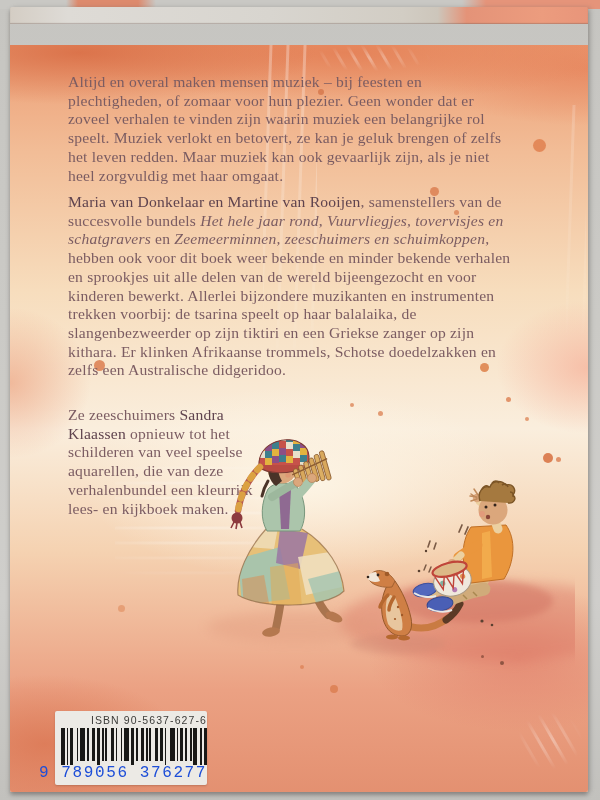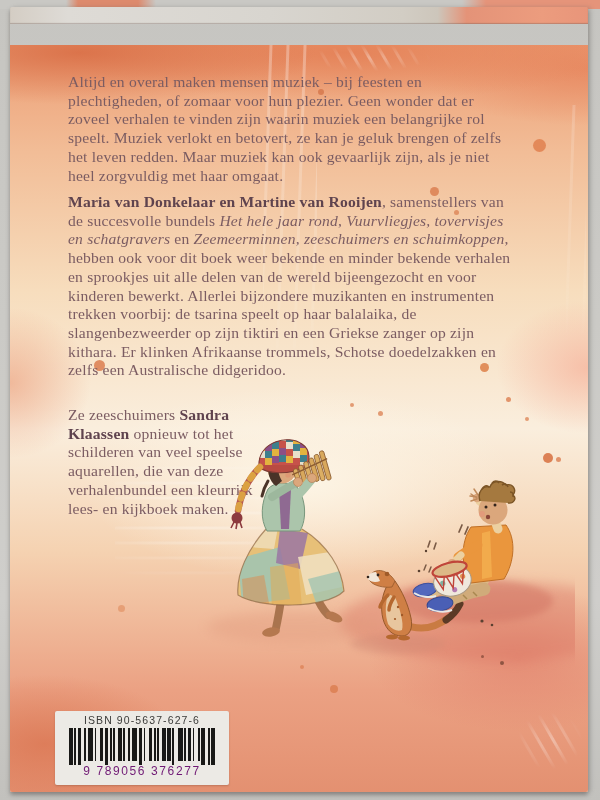--- a/index.html
+++ b/index.html
@@ -51,36 +51,36 @@
       rgba(255,255,255,0) 8px 13px);
       -webkit-mask-image:radial-gradient(ellipse at 50% 50%,rgba(0,0,0,.8),transparent 72%);
       mask-image:radial-gradient(ellipse at 50% 50%,rgba(0,0,0,.8),transparent 72%);}
   
   .para{position:absolute;left:58px;margin:0;
     font-size:15.6px;line-height:18.7px;letter-spacing:.2px;
     color:#7b5c62;text-align:left;}
   .p1{top:28px;width:436px;}
   .p2{top:148px;width:446px;}
   .p3{top:361px;width:206px;}
-  .seg-bold{font-weight:bold;color:#5f434e;}
+  .seg-bold{font-weight:normal;color:#5f434e;}
   .seg-italic{font-style:italic;}
   .seg-normal{}
   
   .illustration{position:absolute;left:120px;top:384px;width:445px;height:245px;}
   
-  .barcode-box{position:absolute;left:45px;top:666px;width:174px;height:74px;
+  .barcode-box{position:absolute;left:45px;top:666px;width:152px;height:74px;
     background:#eceae5;border-radius:2px;box-shadow:0 1px 2px rgba(120,70,50,.35);
-    display:flex;flex-direction:column;align-items:center;padding-top:3px;box-sizing:border-box;}
+    display:flex;flex-direction:column;align-items:flex-end;padding-top:3px;box-sizing:border-box;}
   .isbn-label{font-family:"Liberation Sans", sans-serif;font-size:10.5px;
     letter-spacing:1.1px;color:#3c3c3a;white-space:nowrap;}
   .bars{display:flex;align-items:flex-start;height:37px;margin-top:2px;}
   .bar{height:37px;background:#191917;flex:none;}
   .bar.short{height:33px;}
-  .ean{font-family:Liberation Sans, sans-serif;font-size:12px;
-    letter-spacing:1.6px;color:#701a75;margin-top:-1px;white-space:nowrap;}
+  .ean{font-family:Liberation Mono, monospace;font-size:16px;
+    letter-spacing:1.6px;color:#1d4ed8;margin-top:-1px;white-space:nowrap;}
 </style>
 </head>
 <body>
 
 <div class="photo-bg"></div>
 <div class="above-strip"></div>
 
 <div class="book">
   <div class="top-edge"></div>
 

